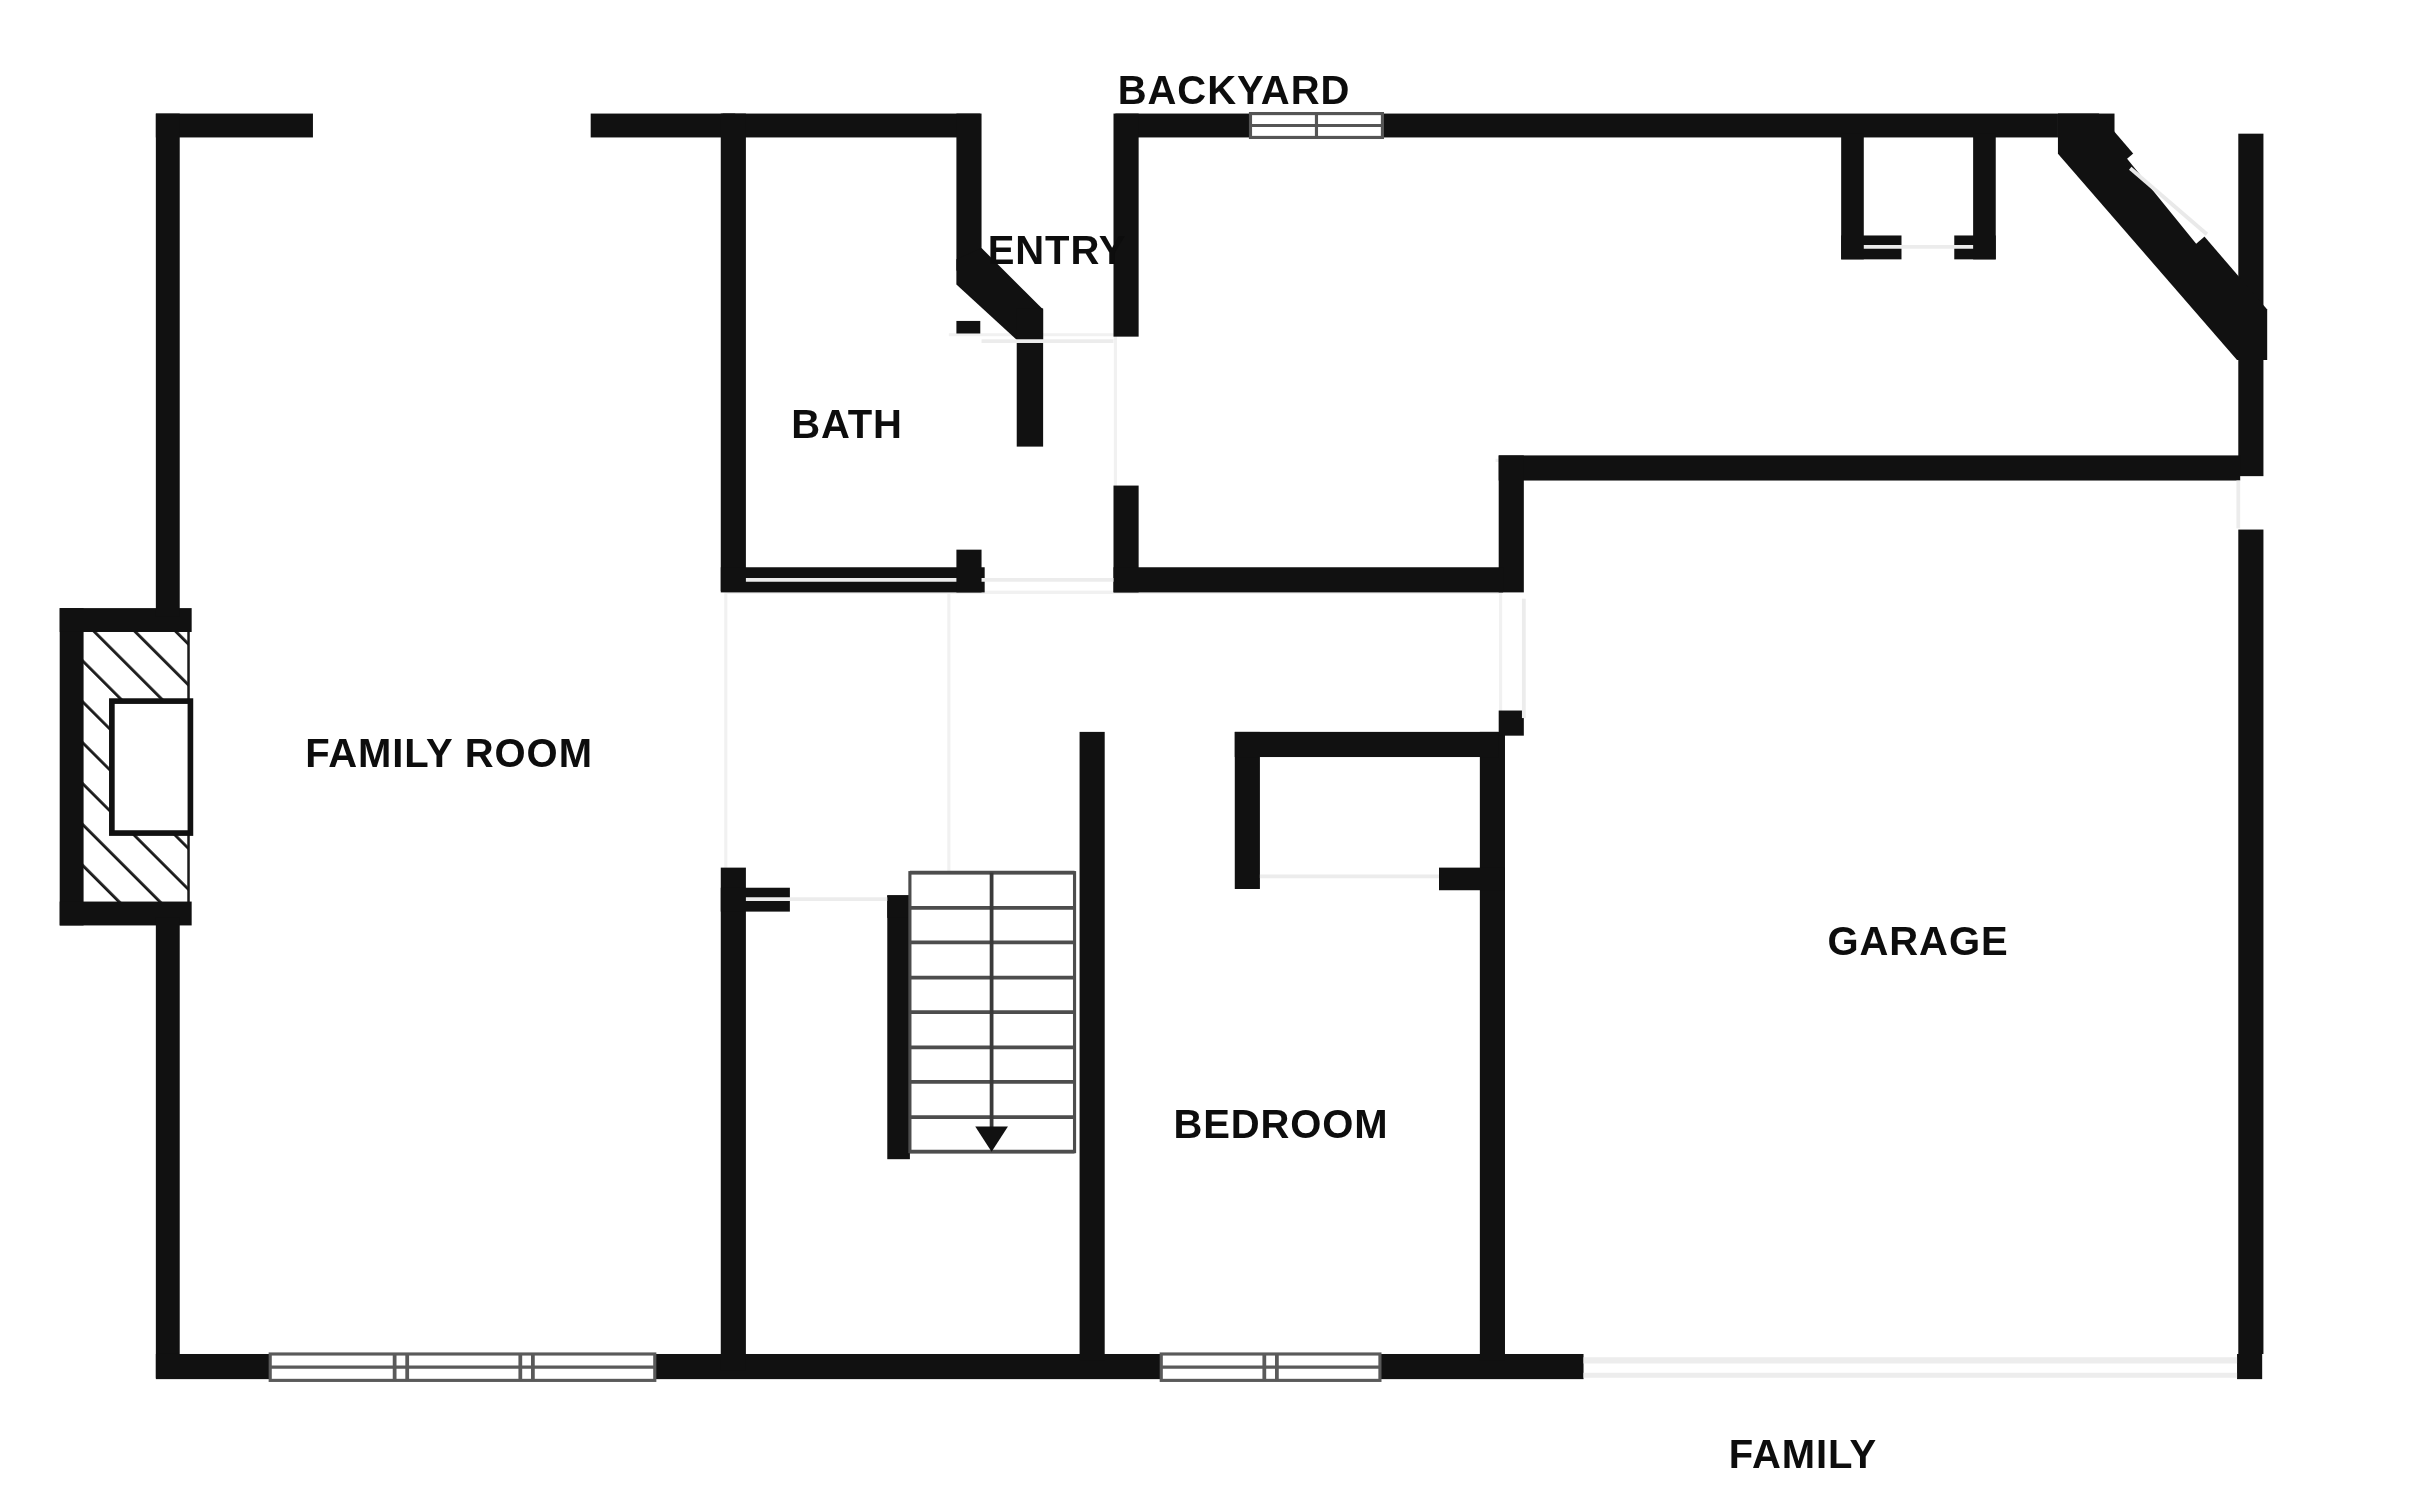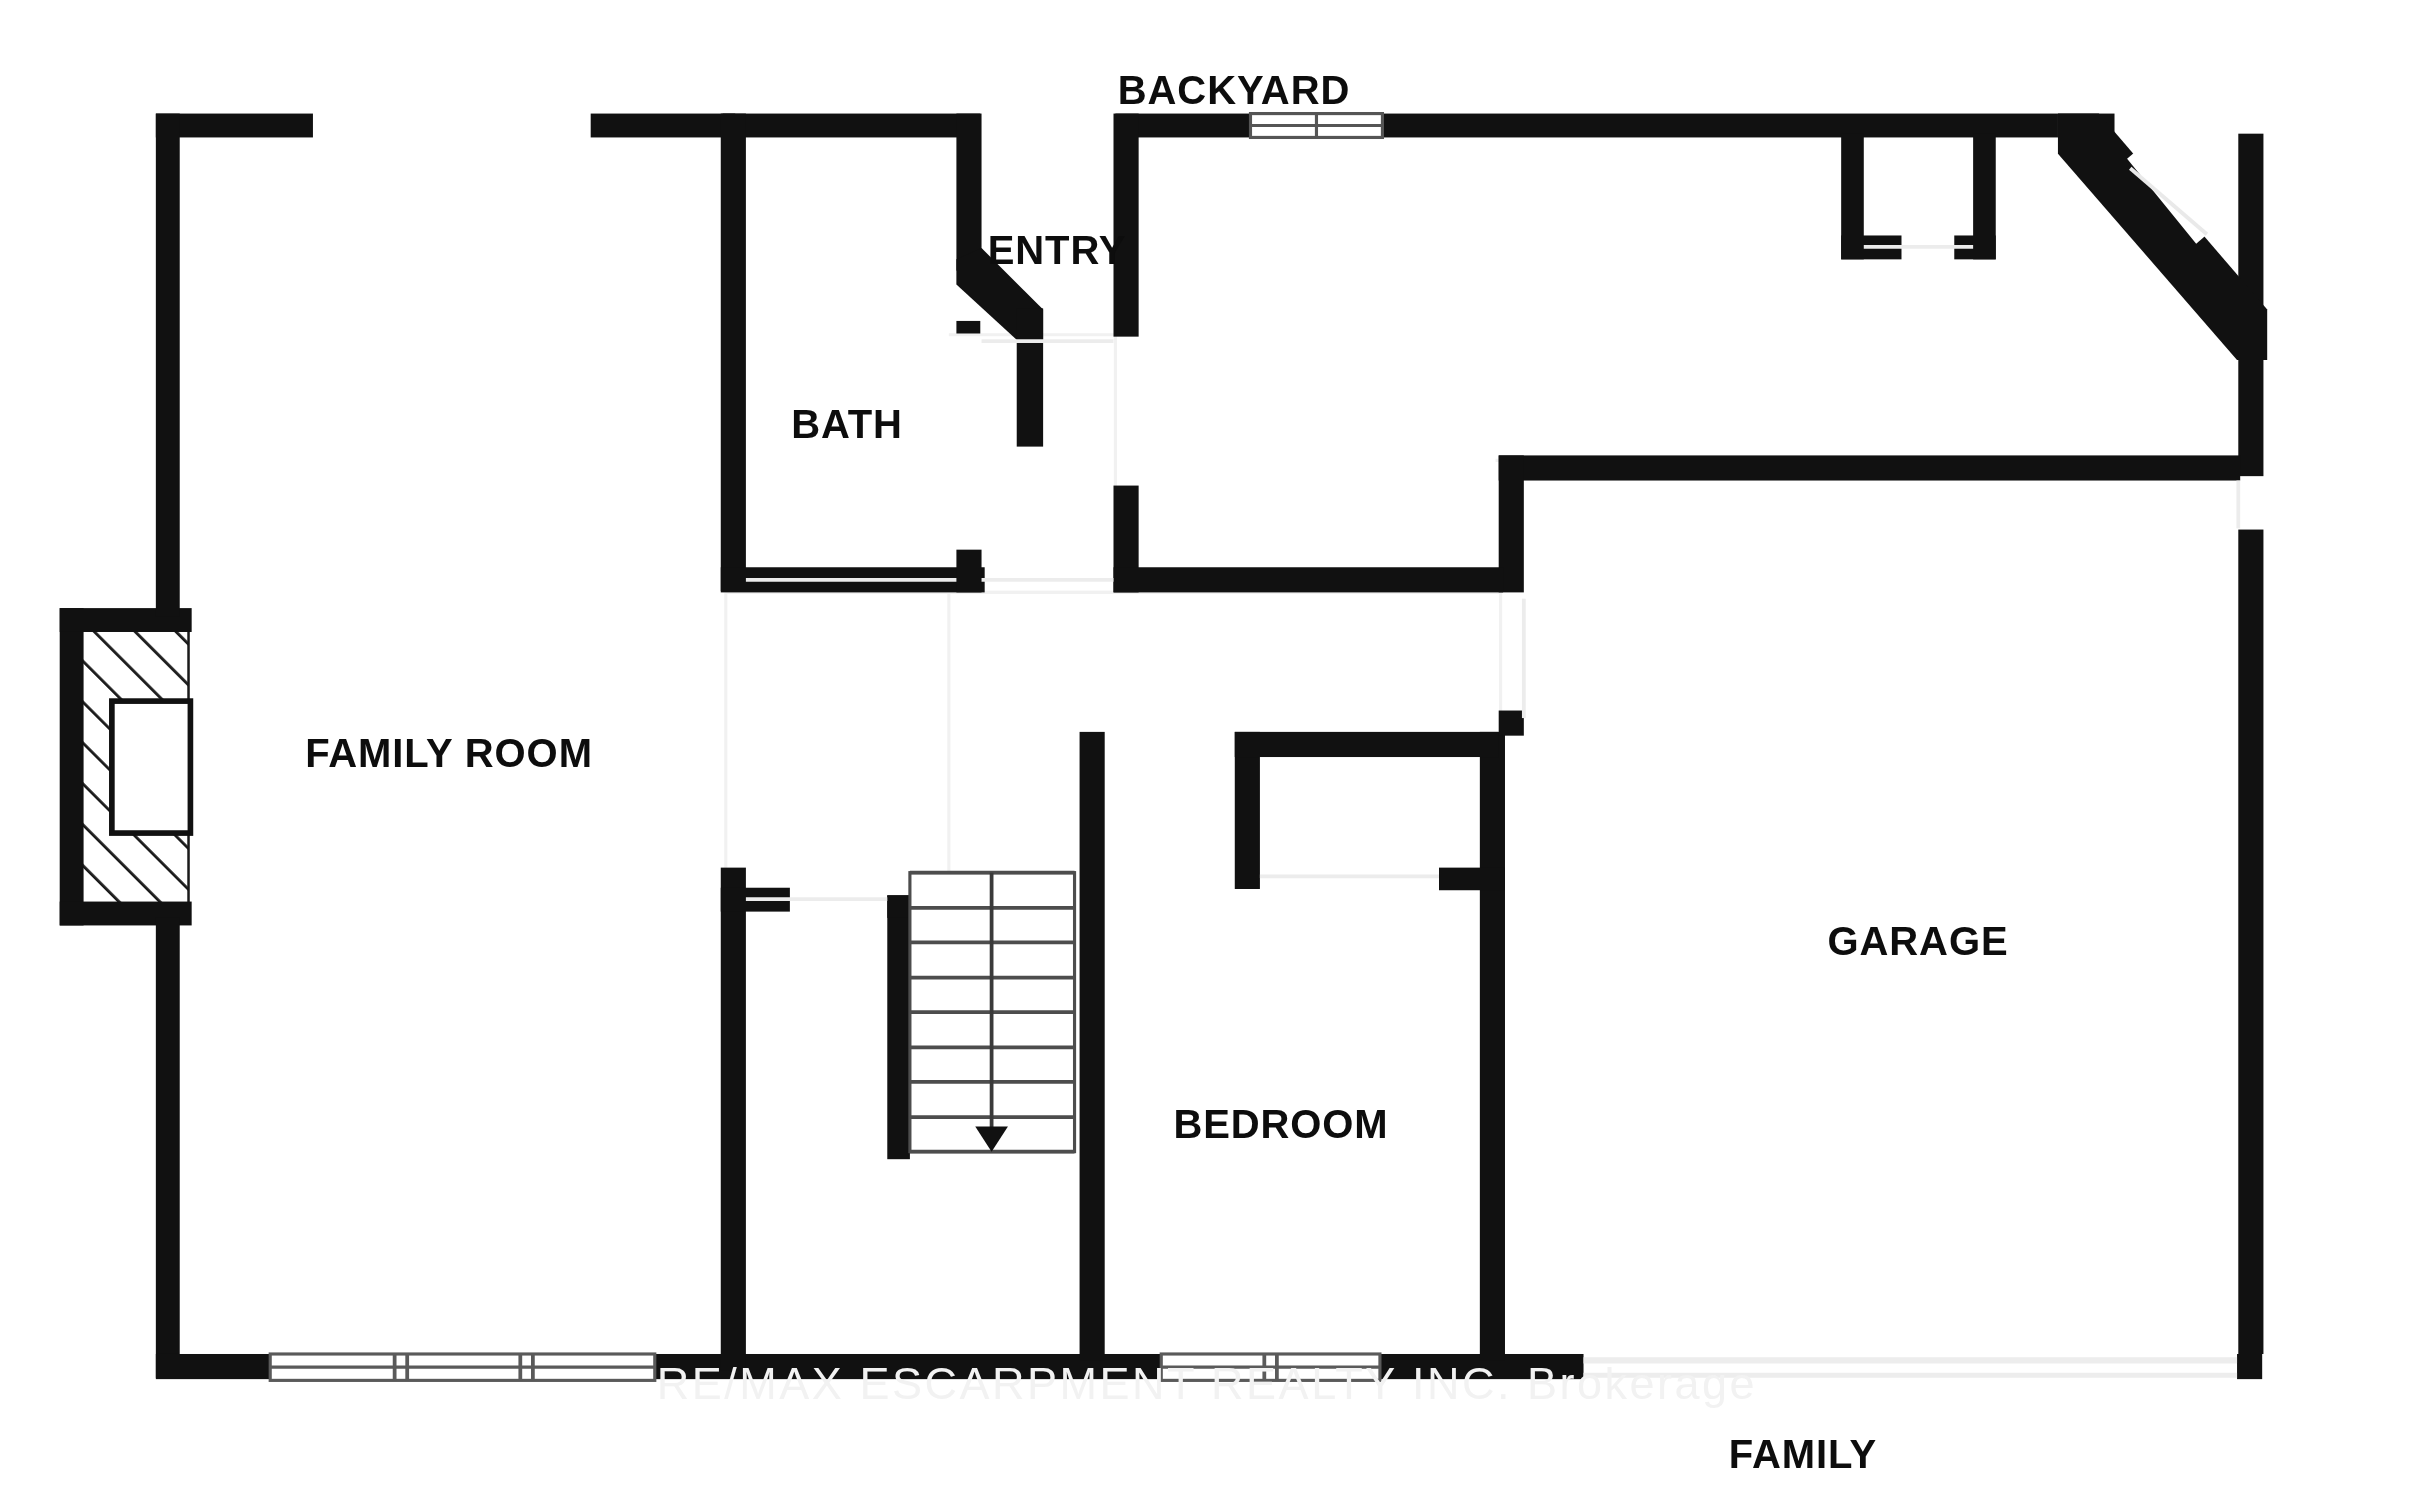--- a/index.html
+++ b/index.html
@@ -208,16 +208,15 @@
 
 
   <div class="room-label" style="left:449px; top:745px; font-size:40px;text-align:right;">FAMILY ROOM</div>
 
   <div class="room-label" style="left:1918px; top:933px; font-size:40px;">GARAGE</div>
 
   <div class="room-label" style="left:1281px; top:1116px; font-size:40px;">BEDROOM</div>
 
   <div class="dir-label" style="left:1803px; top:1446px; font-size:40px;">FAMILY</div>
 
-  <div class="watermark" style="left:1207px; top:1376px; font-size:45px;">RE/MAX ESCARPMENT REALTY INC.  Brokerage</div>
 
 </div>
 
 
 </body></html>

